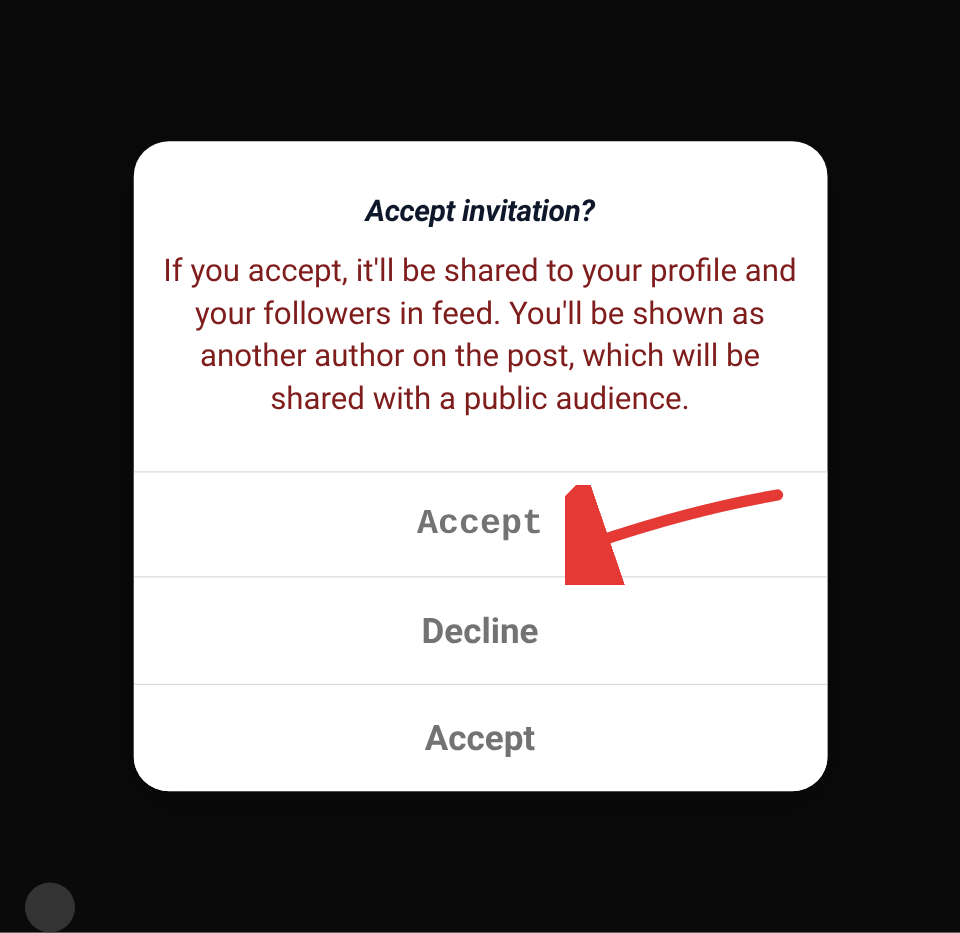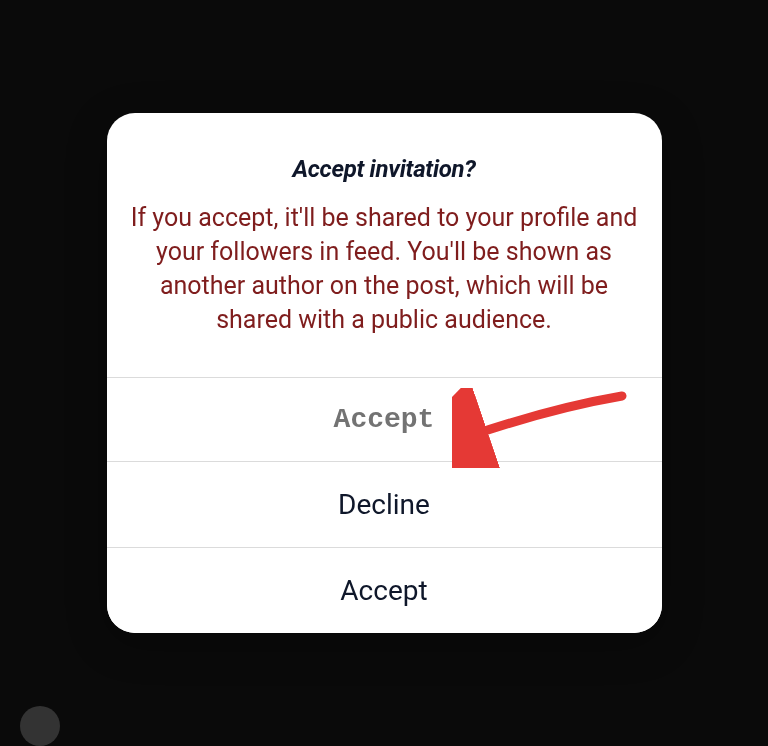--- a/index.html
+++ b/index.html
@@ -65,24 +65,24 @@
     .dialog-actions {
       display: flex;
       flex-direction: column;
     }
     .dialog-button {
       border: none;
       border-top: 1px solid #dbdbdb;
       background: #fff;
       padding: 26px 0;
       font-size: 28px;
-      font-weight: 400;
+      font-weight: 700;
       cursor: pointer;
       font-family: inherit;
-      color: #0f172a;
+      color: #737373;
     }
     .dialog-button.primary {
       color: #737373;
       font-weight: 600;
       font-family: Liberation Mono, monospace;
     }
     .annotation-arrow {
       position: absolute;
       top: 388px;
       left: 452px;

